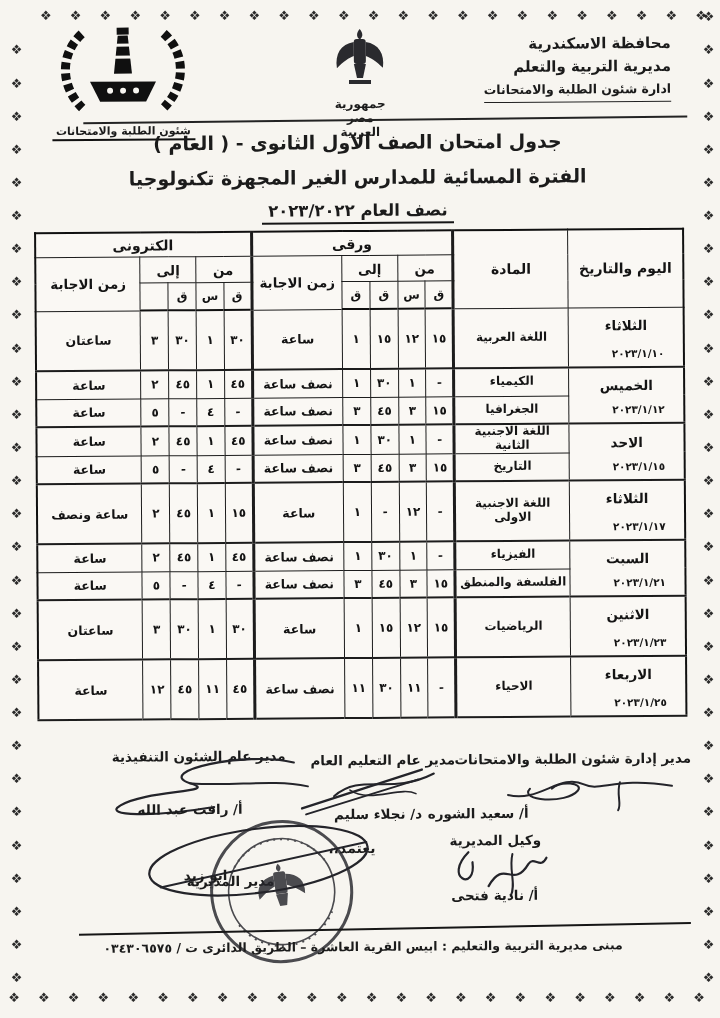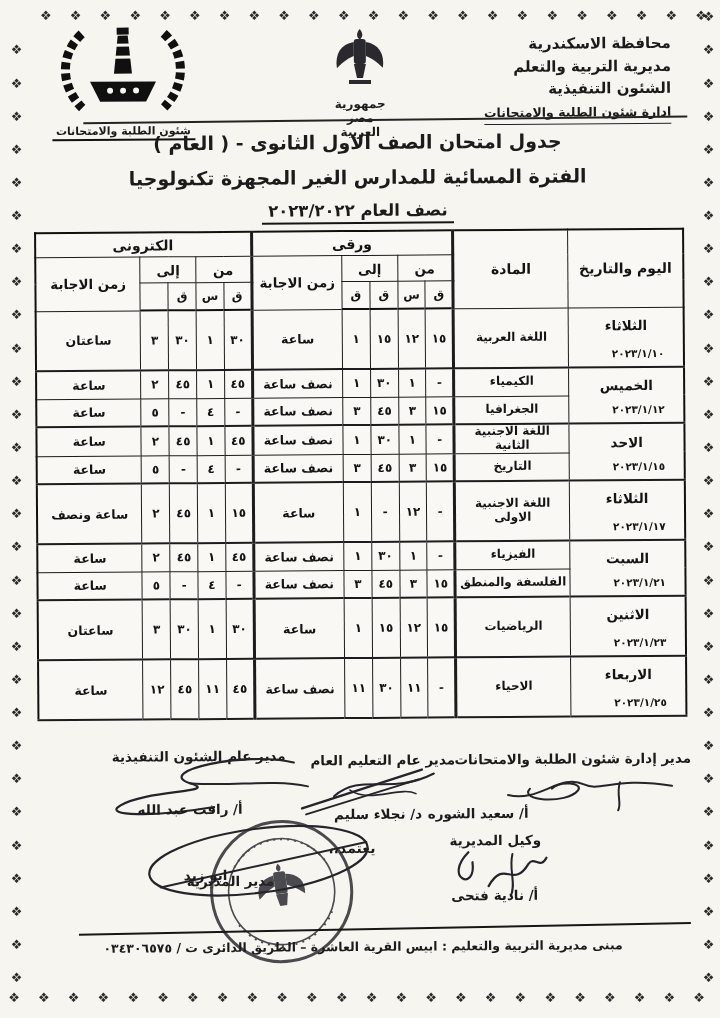--- a/index.html
+++ b/index.html
@@ -74,21 +74,20 @@
   <div class="orn orn-top">❖ ❖ ❖ ❖ ❖ ❖ ❖ ❖ ❖ ❖ ❖ ❖ ❖ ❖ ❖ ❖ ❖ ❖ ❖ ❖ ❖ ❖ ❖ ❖ ❖ ❖ ❖ ❖ ❖ ❖ ❖ ❖ ❖ ❖ ❖ ❖ ❖ ❖ ❖ ❖ ❖ ❖ ❖ ❖ ❖ ❖ ❖ ❖ ❖ ❖ ❖ ❖ ❖ ❖ ❖ ❖ ❖ ❖ ❖ ❖ ❖ ❖ ❖ ❖ ❖ ❖ ❖ ❖ ❖ ❖ </div>
   <div class="orn orn-bottom">❖ ❖ ❖ ❖ ❖ ❖ ❖ ❖ ❖ ❖ ❖ ❖ ❖ ❖ ❖ ❖ ❖ ❖ ❖ ❖ ❖ ❖ ❖ ❖ ❖ ❖ ❖ ❖ ❖ ❖ ❖ ❖ ❖ ❖ ❖ ❖ ❖ ❖ ❖ ❖ ❖ ❖ ❖ ❖ ❖ ❖ ❖ ❖ ❖ ❖ ❖ ❖ ❖ ❖ ❖ ❖ ❖ ❖ ❖ ❖ ❖ ❖ ❖ ❖ ❖ ❖ ❖ ❖ ❖ ❖ </div>
   <div class="orn orn-left">❖ ❖ ❖ ❖ ❖ ❖ ❖ ❖ ❖ ❖ ❖ ❖ ❖ ❖ ❖ ❖ ❖ ❖ ❖ ❖ ❖ ❖ ❖ ❖ ❖ ❖ ❖ ❖ ❖ ❖ ❖ ❖ ❖ ❖ ❖ ❖ ❖ ❖ ❖ ❖ ❖ ❖ ❖ ❖ ❖ ❖ ❖ ❖ ❖ ❖ ❖ ❖ ❖ ❖ ❖ ❖ ❖ ❖ ❖ ❖ ❖ ❖ ❖ ❖ ❖ ❖ ❖ ❖ ❖ ❖ </div>
   <div class="orn orn-right">❖ ❖ ❖ ❖ ❖ ❖ ❖ ❖ ❖ ❖ ❖ ❖ ❖ ❖ ❖ ❖ ❖ ❖ ❖ ❖ ❖ ❖ ❖ ❖ ❖ ❖ ❖ ❖ ❖ ❖ ❖ ❖ ❖ ❖ ❖ ❖ ❖ ❖ ❖ ❖ ❖ ❖ ❖ ❖ ❖ ❖ ❖ ❖ ❖ ❖ ❖ ❖ ❖ ❖ ❖ ❖ ❖ ❖ ❖ ❖ ❖ ❖ ❖ ❖ ❖ ❖ ❖ ❖ ❖ ❖ </div>
 
   <div class="sheet">
 
     <div class="org-block">
       <div class="org-line">محافظة الاسكندرية</div>
       <div class="org-line">مديرية التربية والتعلم</div>
-      <div class="org-line">الشئون التنفيذية</div>
       <div class="org-line small">ادارة شئون الطلبة والامتحانات</div>
     </div>
 
     <div class="emblem">
       <svg width="58" height="66" viewBox="0 0 58 66">
         <g fill="#2a2a2e">
           <path d="M29 3 C25.5 7 25.5 11 29 13.5 C32.5 11 32.5 7 29 3 Z"></path>
           <rect x="23" y="13" width="12" height="25" rx="3"></rect>
           <path d="M23 16 C10 18 4 28 6 42 C13 35 18 32 23 30 Z"></path>
           <path d="M35 16 C48 18 54 28 52 42 C45 35 40 32 35 30 Z"></path>

